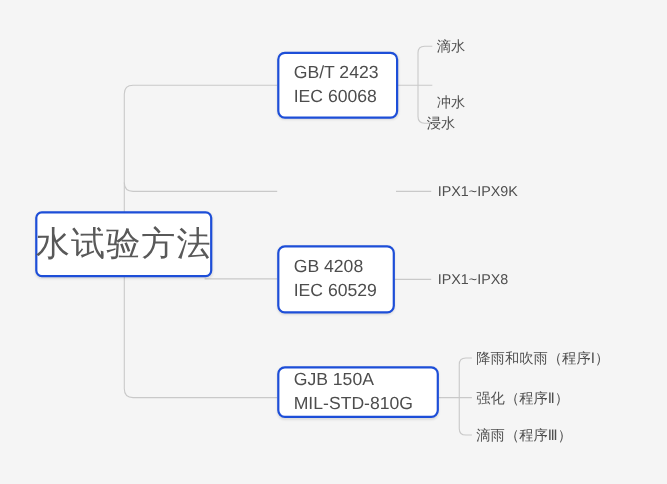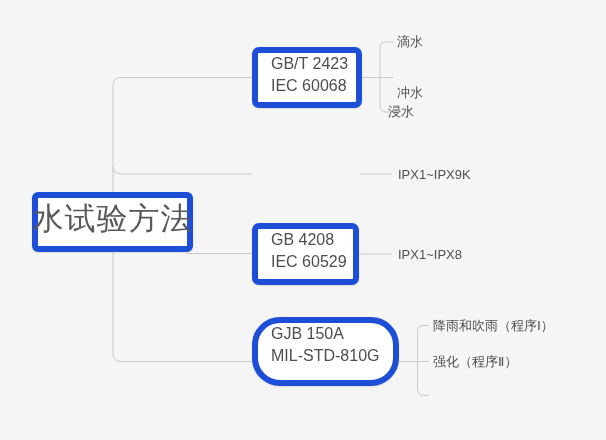--- a/index.html
+++ b/index.html
@@ -24,25 +24,26 @@
   .connectors path {
     fill: none;
     stroke: #c9c9c9;
     stroke-width: 1;
   }
   .node {
     position: absolute;
     z-index: 2;
     box-sizing: border-box;
     background: #ffffff;
-    border: 6px solid #1d4ed8;
+    border: 2px solid #1d4ed8;
     border-radius: 7px;
     box-shadow: 0 1px 2px rgba(0,0,0,0.10);
     display: flex;
     flex-direction: column;
+    justify-content: center;
     color: #4d4d4d;
   }
   .node.root {
     align-items: center;
     font-size: 31px;
     letter-spacing: 1px;
     border-radius: 6px;
     color: #595959;
   }
   .node.branch {
@@ -88,29 +89,30 @@
     <div class="nline">GB/T 2423</div>
     <div class="nline">IEC 60068</div>
   </div>
 
 
   <div class="node branch" style="left:252px; top:223px; width:107px; height:62px;">
     <div class="nline">GB 4208</div>
     <div class="nline">IEC 60529</div>
   </div>
 
-  <div class="node branch" style="left:252px; top:317px; width:147px; height:69px;border-radius:28px;">
+  <div class="node branch" style="left:252px; top:333px; width:147px; height:47px;">
     <div class="nline">GJB 150A</div>
     <div class="nline">MIL-STD-810G</div>
   </div>
 
   <div class="leaf" style="left:397px; top:42px;">滴水</div>
   <div class="leaf" style="left:397px; top:93px;">冲水</div>
   <div class="leaf" style="left:388px; top:112px;">浸水</div>
 
   <div class="leaf" style="left:398px; top:174px;text-align:right;">IPX1~IPX9K</div>
 
   <div class="leaf" style="left:398px; top:254px;">IPX1~IPX8</div>
 
   <div class="leaf" style="left:433px; top:326px;">降雨和吹雨（程序Ⅰ）</div>
   <div class="leaf" style="left:433px; top:361.5px;">强化（程序Ⅱ）</div>
+  <div class="leaf" style="left:433px; top:395.5px;">滴雨（程序Ⅲ）</div>
 
 </div>
 
 </body></html>

